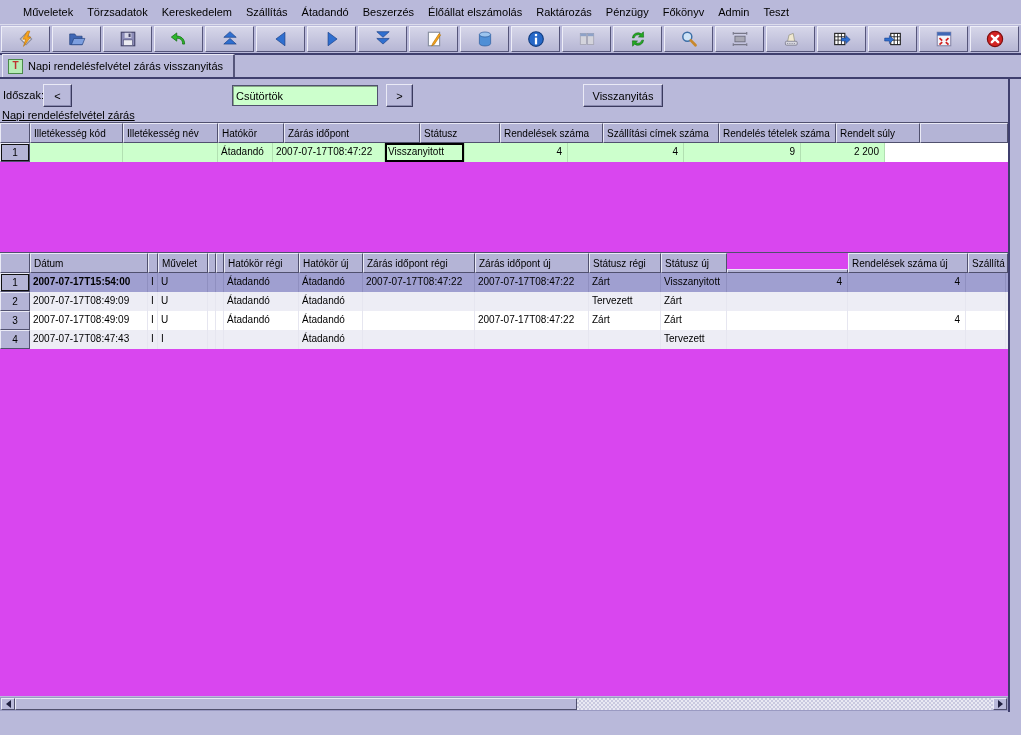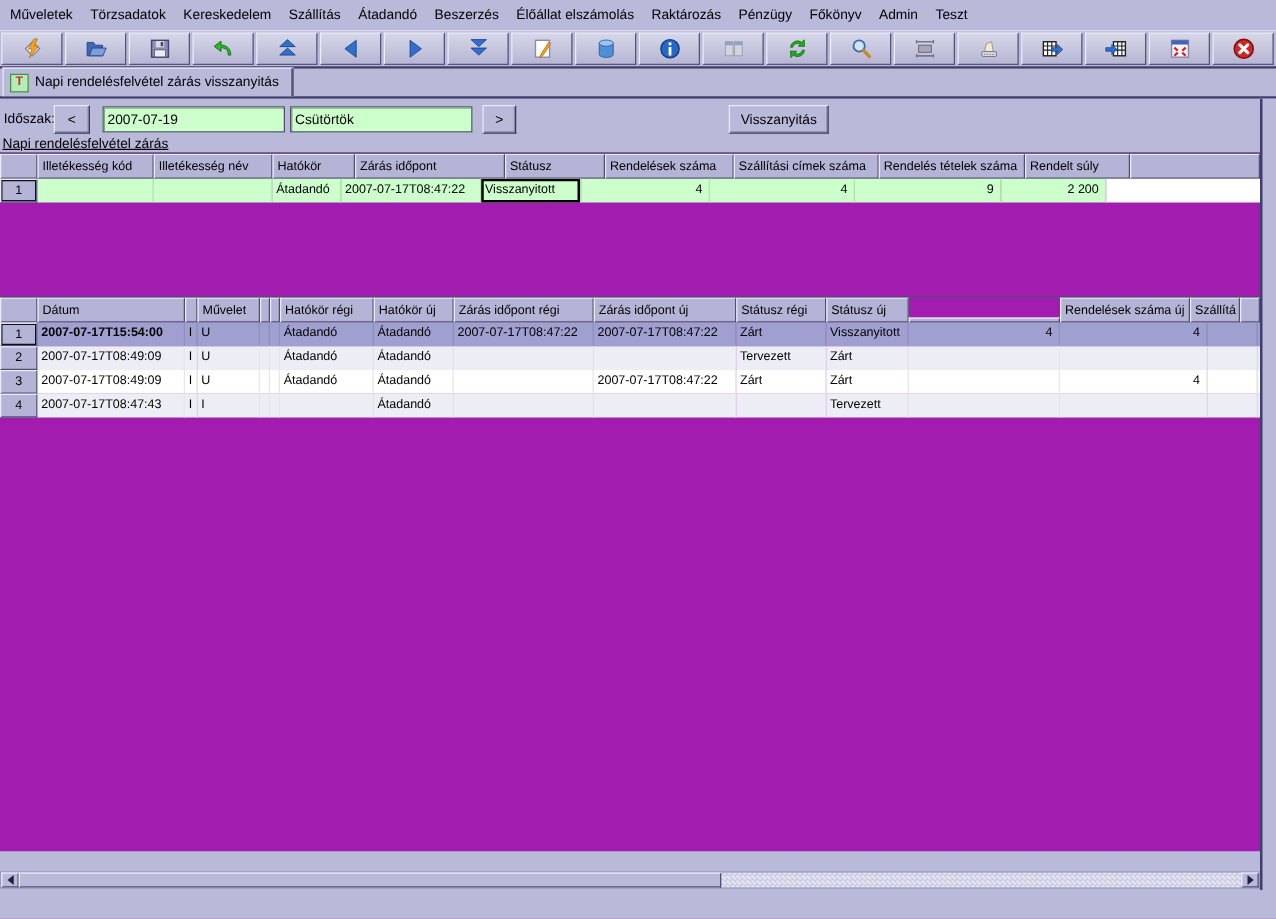--- a/index.html
+++ b/index.html
@@ -3,21 +3,21 @@
 <meta charset="utf-8">
 <style>
   html,body{margin:0;padding:0;}
   body{
     width:1021px;height:735px;overflow:hidden;
     font-family:"Liberation Sans", sans-serif;font-size:11px;color:#000;
     background:var(--bg,#b9b9da);
   }
   .window{width:1021px;height:735px;position:relative;background:var(--bg);}
   
-  .menubar{height:24px;display:flex;align-items:center;padding:0 1px;background:var(--bg);}
+  .menubar{height:24px;display:flex;align-items:center;padding:0 16px;background:var(--bg);}
   .menu-item{padding:3px 7px;cursor:default;white-space:nowrap;}
   
   .toolbar{height:31px;box-sizing:border-box;display:flex;align-items:center;gap:2px;
     padding:1px;background:var(--bg);border-top:1px solid #dcdcec;border-bottom:2px solid var(--line);}
   .tb-btn{width:49px;height:26px;flex:none;box-sizing:border-box;padding:0;
     border:1px solid;border-color:#eeeef8 #55557a #55557a #eeeef8;
     background:linear-gradient(#d6d6e9,#b6b6d4);
     display:flex;align-items:center;justify-content:center;cursor:pointer;}
   .tb-icon{width:18px;height:18px;display:block;}
   .tb-icon svg{width:18px;height:18px;display:block;}
@@ -38,24 +38,24 @@
   .prev-btn{left:43px;top:5px;width:29px;height:23px;}
   .next-btn{left:386px;top:5px;width:27px;height:23px;}
   .action-btn{left:583px;top:5px;width:80px;height:23px;}
   .ginput{position:absolute;box-sizing:border-box;height:21px;background:var(--green);
     border:1px solid #50506e;box-shadow:inset 1px 1px 0 #86a886;
     font-size:11px;font-family:"Liberation Sans",sans-serif;padding:0 3px;color:#000;}
   .date-input{left:82px;top:6px;width:146px;}
   .day-input{left:232px;top:6px;width:146px;}
   .section-link{position:absolute;left:2px;top:30px;text-decoration:underline;color:#000;cursor:pointer;}
   
-  .tbl{position:absolute;left:0;width:1008px;background:#a21caf;overflow:hidden;
+  .tbl{position:absolute;left:0;width:1008px;background:#d946ef;overflow:hidden;
     border-top:1px solid #50506e;box-sizing:border-box;}
   .t1{top:43px;height:130px;}
-  .t2{top:158px;height:444px;}
+  .t2{top:173px;height:444px;}
   .hrow{display:flex;height:20px;line-height:19px;font-size:10px;}
   .hcell{flex:none;box-sizing:border-box;padding:0 3px;overflow:hidden;white-space:nowrap;
     background:var(--hdr);border-top:1px solid #eaeaf6;border-left:1px solid #eaeaf6;
     border-right:1px solid #50506e;border-bottom:1px solid #50506e;}
   .drow{display:flex;height:19px;line-height:18px;font-size:10px;}
   .dcell{flex:none;box-sizing:border-box;padding:0 3px;overflow:hidden;white-space:nowrap;
     border-right:1px solid #e6e6f0;background:#fff;}
   .dcell.numeric{text-align:right;padding-right:5px;}
   .dcell.green{background:var(--green);border-right-color:#b2e0b2;}
   .drow.alt .dcell{background:#ededf5;}
@@ -289,34 +289,33 @@
   <div class="tabbar">
     <div class="tab">
       <span class="tab-icon">T</span>
       <span>Napi rendelésfelvétel zárás visszanyitás</span>
     </div>
   </div>
 
   <div class="content">
     <span class="period-lbl">Időszak:</span>
     <button class="btn prev-btn">&lt;</button>
-    <input class="ginput date-input" value="2007-07-19" style="">
     <input class="ginput day-input" value="Csütörtök" style="">
     <button class="btn next-btn">&gt;</button>
     <button class="btn action-btn">Visszanyitás</button>
 
     <a class="section-link">Napi rendelésfelvétel zárás</a>
 
     <div class="tbl t1" id="t1">
         <div class="hrow">
           <div class="hcell" style="width: 30px;"></div>
           <div class="hcell" style="width: 93px;">Illetékesség kód</div>
           <div class="hcell" style="width: 95px;">Illetékesség név</div>
           <div class="hcell" style="width: 66px;">Hatókör</div>
-          <div class="hcell" style="width: 120px;">Zárás időpont</div>
+          <div class="hcell" style="width: 136px;">Zárás időpont</div>
           <div class="hcell" style="width: 80px;">Státusz</div>
           <div class="hcell" style="width: 103px;">Rendelések száma</div>
           <div class="hcell" style="width: 116px;">Szállítási címek száma</div>
           <div class="hcell" style="width: 117px;">Rendelés tételek száma</div>
           <div class="hcell" style="width: 84px;">Rendelt súly</div>
           <div class="hcell fill"></div>
         </div>
         <div class="drow">
           <div class="rownum rfocus" style="width: 30px;">1</div>
           <div class="dcell green" style="width: 93px;"></div>
@@ -339,21 +338,21 @@
           <div class="hcell" style="width: 50px;">Művelet</div>
           <div class="hcell" style="width: 8px;"></div>
           <div class="hcell" style="width: 8px;"></div>
           <div class="hcell" style="width: 75px;">Hatókör régi</div>
           <div class="hcell" style="width: 64px;">Hatókör új</div>
           <div class="hcell" style="width: 112px;">Zárás időpont régi</div>
           <div class="hcell" style="width: 114px;">Zárás időpont új</div>
           <div class="hcell" style="width: 72px;">Státusz régi</div>
           <div class="hcell" style="width: 66px;">Státusz új</div>
           <div class="hcell" style="width: 121px; margin-top: 16px;">Rendelések száma régi</div>
-          <div class="hcell" style="width: 104px;">Rendelések száma új</div>
+          <div class="hcell" style="width: 120px;">Rendelések száma új</div>
           <div class="hcell" style="width: 40px;">Szállítá</div>
           <div class="hcell fill"></div>
         </div>
         <div class="drow sel">
           <div class="rownum rfocus" style="width: 30px;">1</div>
           <div class="dcell" style="width: 118px; font-weight: bold;">2007-07-17T15:54:00</div>
           <div class="dcell" style="width: 10px;">I</div>
           <div class="dcell" style="width: 50px;">U</div>
           <div class="dcell" style="width: 8px;"></div>
           <div class="dcell" style="width: 8px;"></div>

